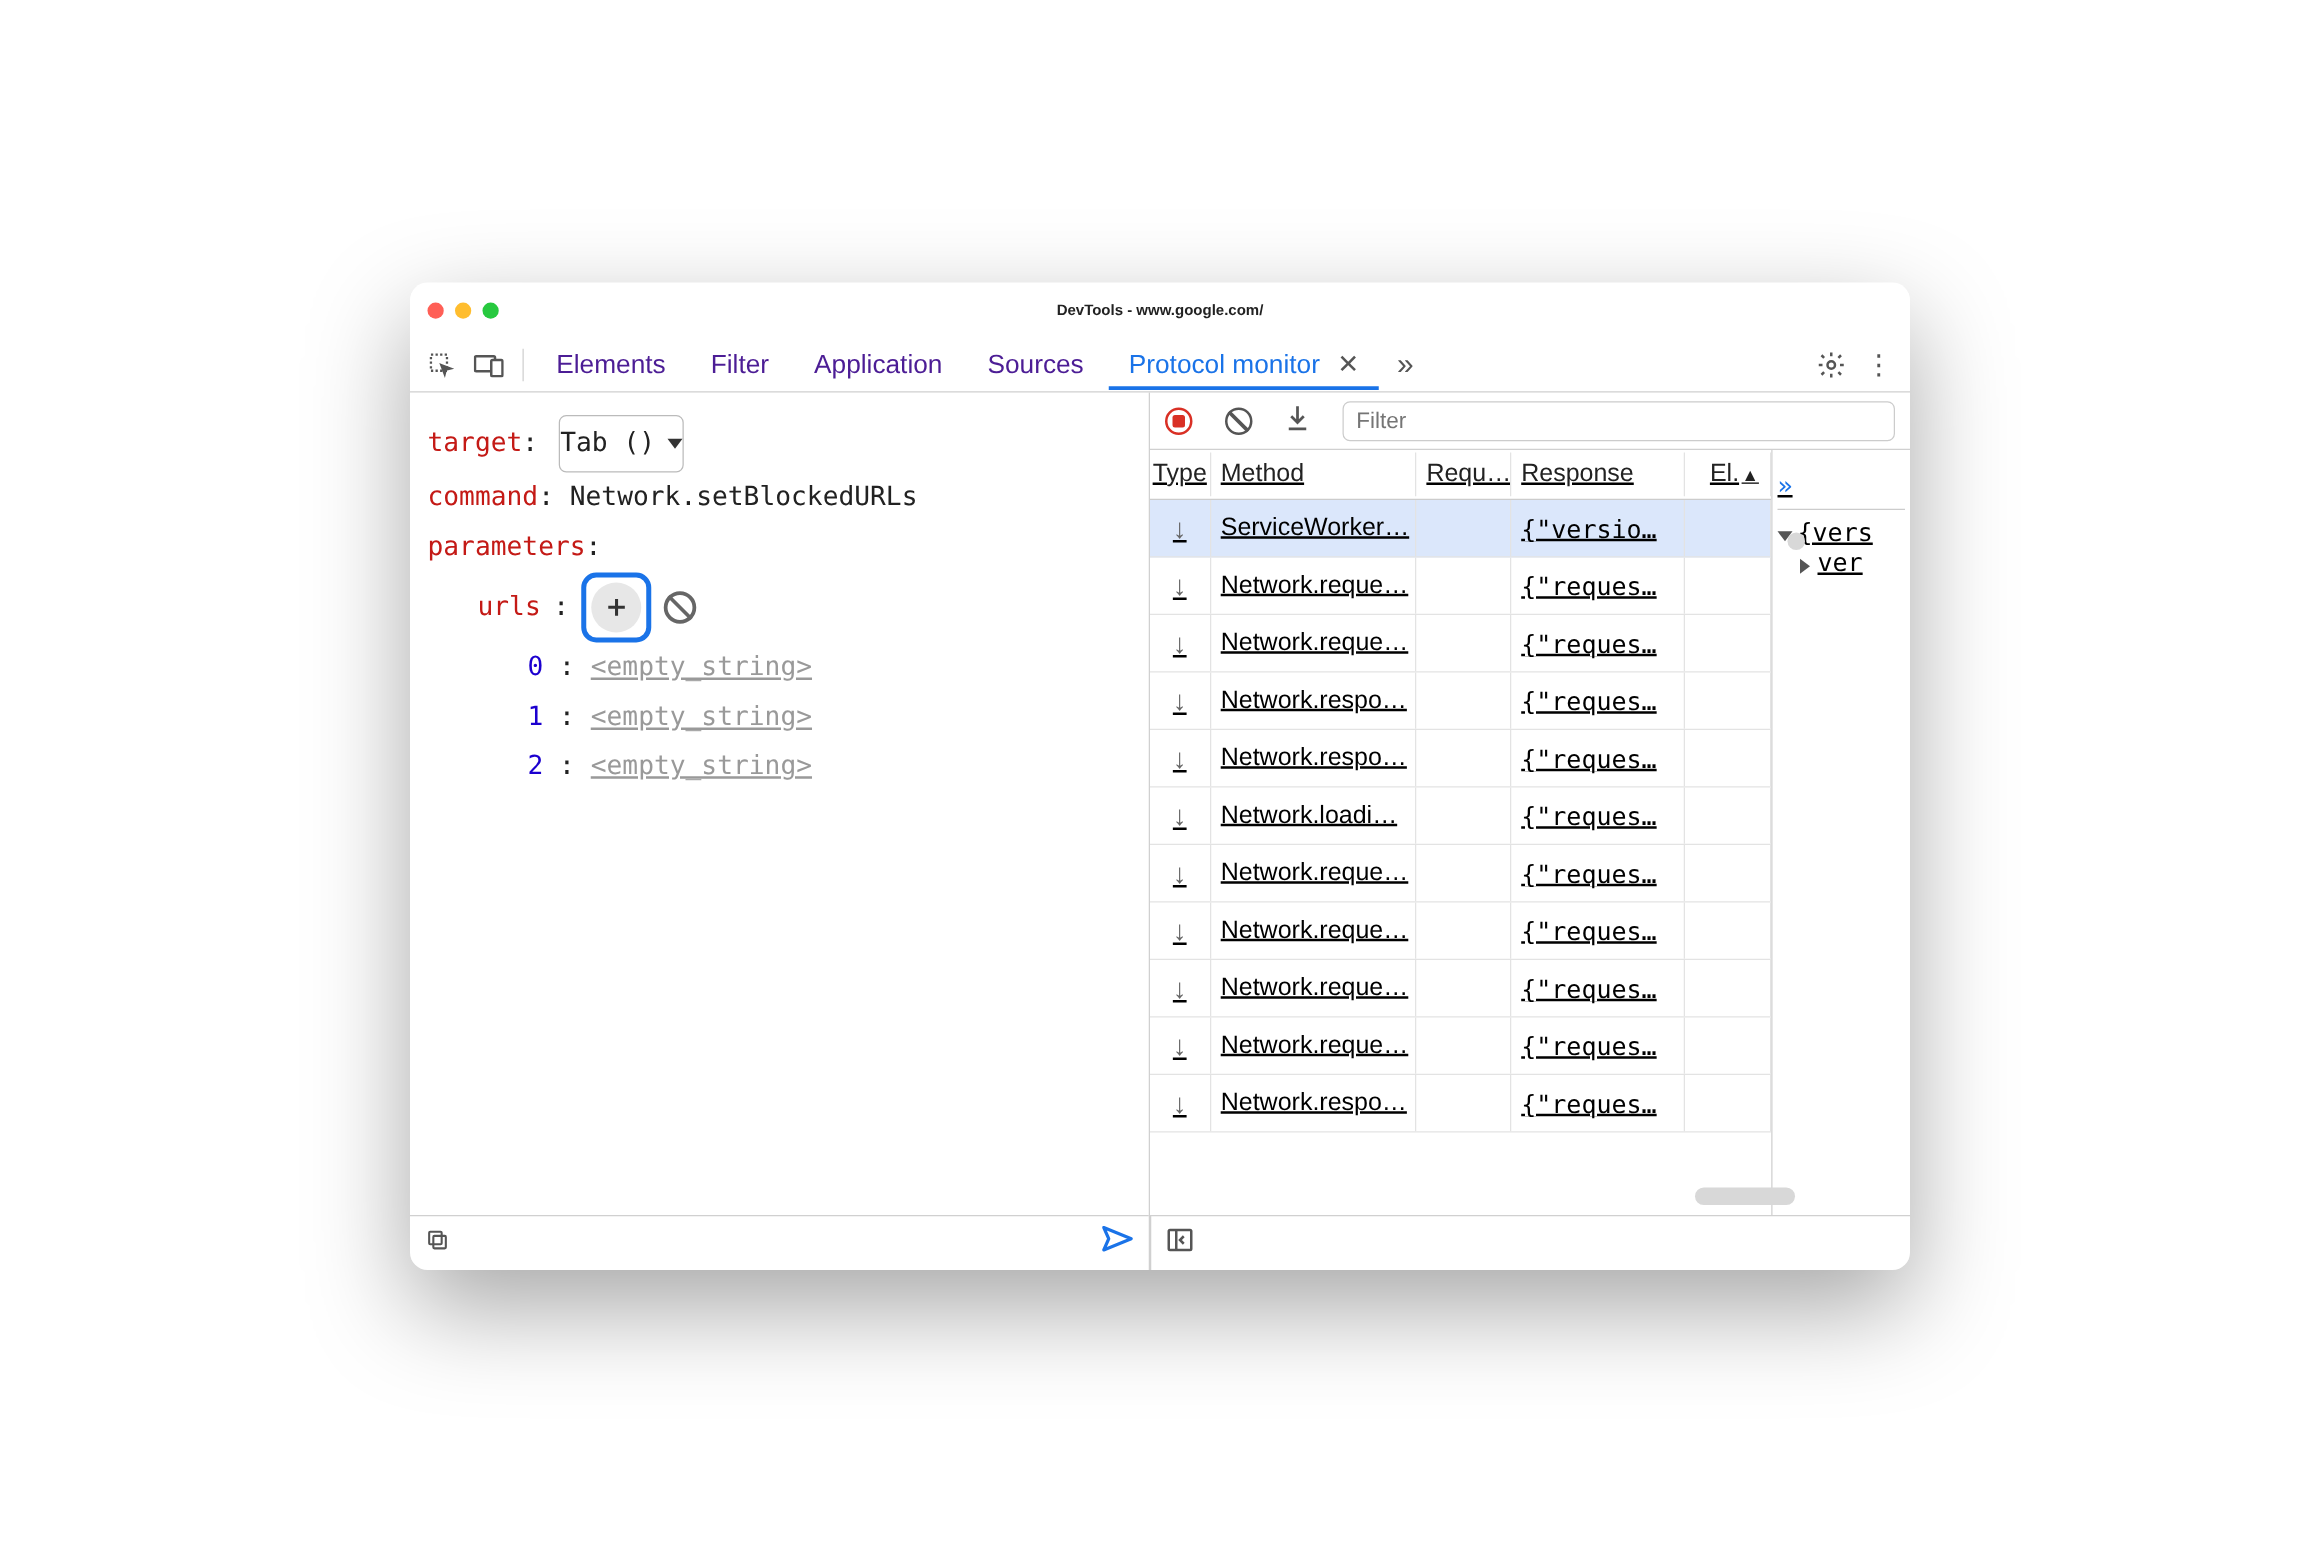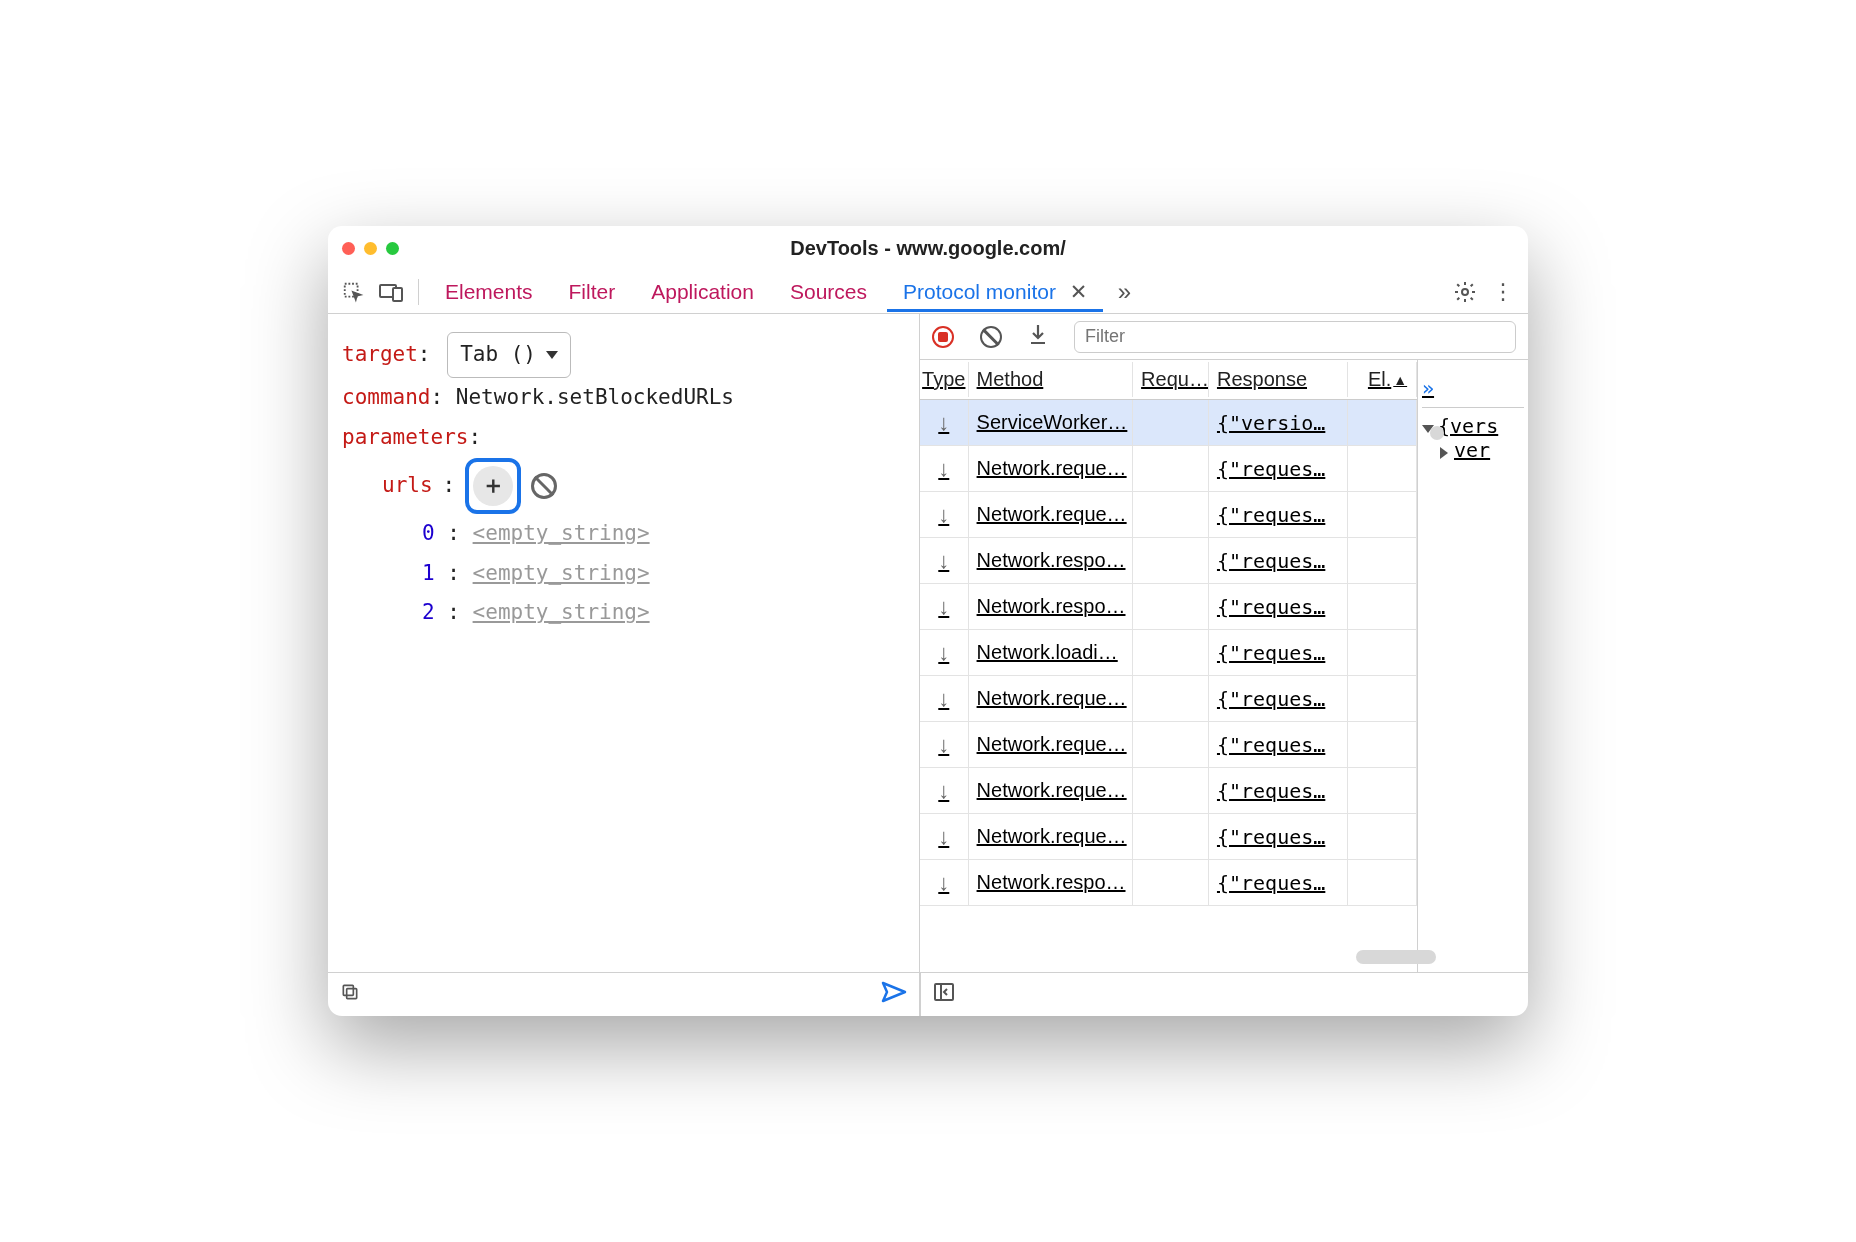--- a/index.html
+++ b/index.html
@@ -31,34 +31,34 @@
   padding: 0 14px;
   position: relative;
 }
 .traffic { display: flex; gap: 9px; }
 .dot { width: 13px; height: 13px; border-radius: 50%; }
 .dot.red { background:#ff5f56; }
 .dot.yellow { background:#ffbd2e; }
 .dot.green { background:#27c93f; }
 .win-title {
   position: absolute; left:0; right:0; text-align:center;
-  font-weight: 600; font-size: 20px; color:#222;
+  font-weight: 600; font-size: 12px; color:#222;
 }
 
 .tabbar {
   height: 44px;
   display: flex;
   align-items: center;
   border-bottom: 1px solid #d0d0d0;
   padding: 0 8px;
   gap: 4px;
 }
 .tabbar .ibtn { width:34px; height:34px; display:flex; align-items:center; justify-content:center; color:#555; }
 .vsep { width:1px; height:26px; background:#d0d0d0; margin:0 6px; }
-.tab { padding: 8px 16px; color:#be185d; cursor:pointer; font-size:21px; }
+.tab { padding: 8px 16px; color:#4c1d95; cursor:pointer; font-size:21px; }
 .tab.active { color:#1a73e8; border-bottom: 3px solid #1a73e8; padding-bottom:5px; }
 .tab .x { margin-left:8px; color:#555; }
 .spacer { flex:1; }
 
 .body { flex:1; display:flex; min-height:0; }
 .left {
   width: 592px;
   border-right: 1px solid #d0d0d0;
   display:flex; flex-direction:column;
 }
@@ -67,21 +67,21 @@
   font-family: ui-monospace, "SF Mono", Menlo, Consolas, monospace;
   font-size: 21px; color:#222; line-height:1.9;
   overflow:auto;
 }
 .kw { color:#c41a16; }
 .num { color:#1c00cf; }
 .empty { color:#999;text-decoration:underline; }
 .pill-select {
   display:inline-flex; align-items:center; gap:10px;
   border:1px solid #bbb; border-radius:6px;
-  padding:2px 12px; margin-left:4px;
+  padding:2px 0; margin-left:4px;
 }
 .tri-down { display:inline-block; width:0;height:0;border-left:6px solid transparent;border-right:6px solid transparent;border-top:8px solid #333; }
 .urls-row { display:flex; align-items:center; gap:10px; padding-left:40px;}
 .plus-btn {
   width:40px; height:40px; border-radius:50%;
   background:#e7e7e7; display:flex; align-items:center; justify-content:center;
   color:#333; font-size:24px; font-weight:600;
 }
 .plus-wrap {
   border:4px solid #1a73e8; border-radius:12px; padding:4px;

